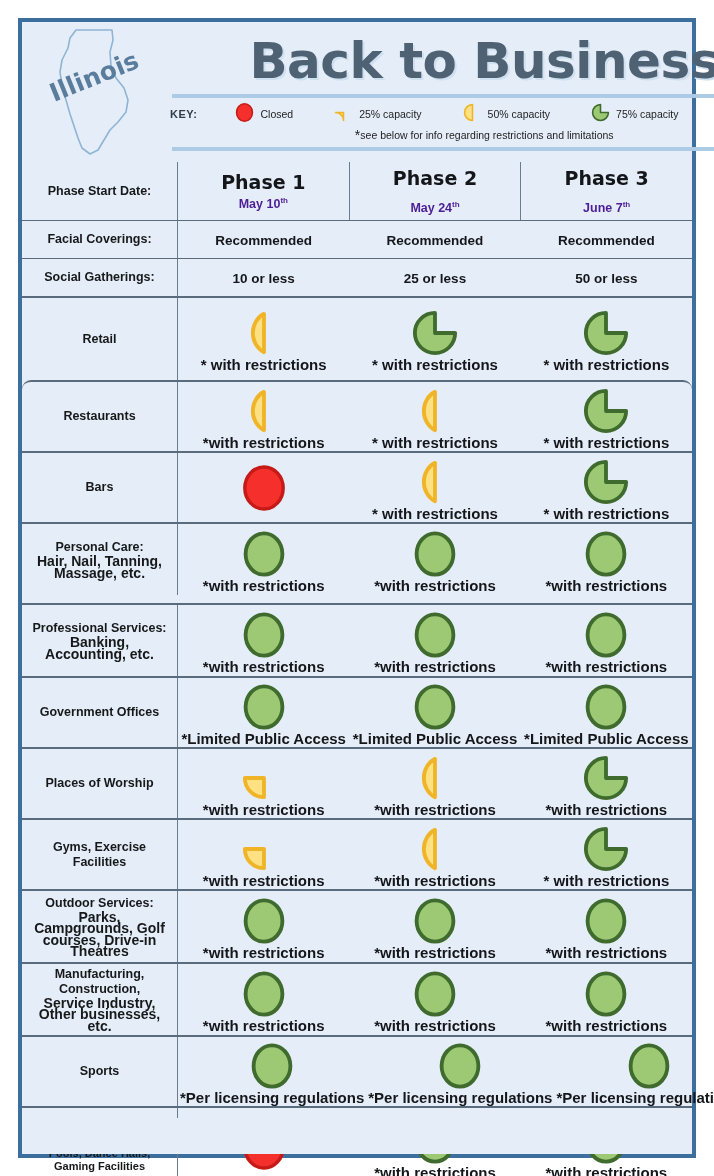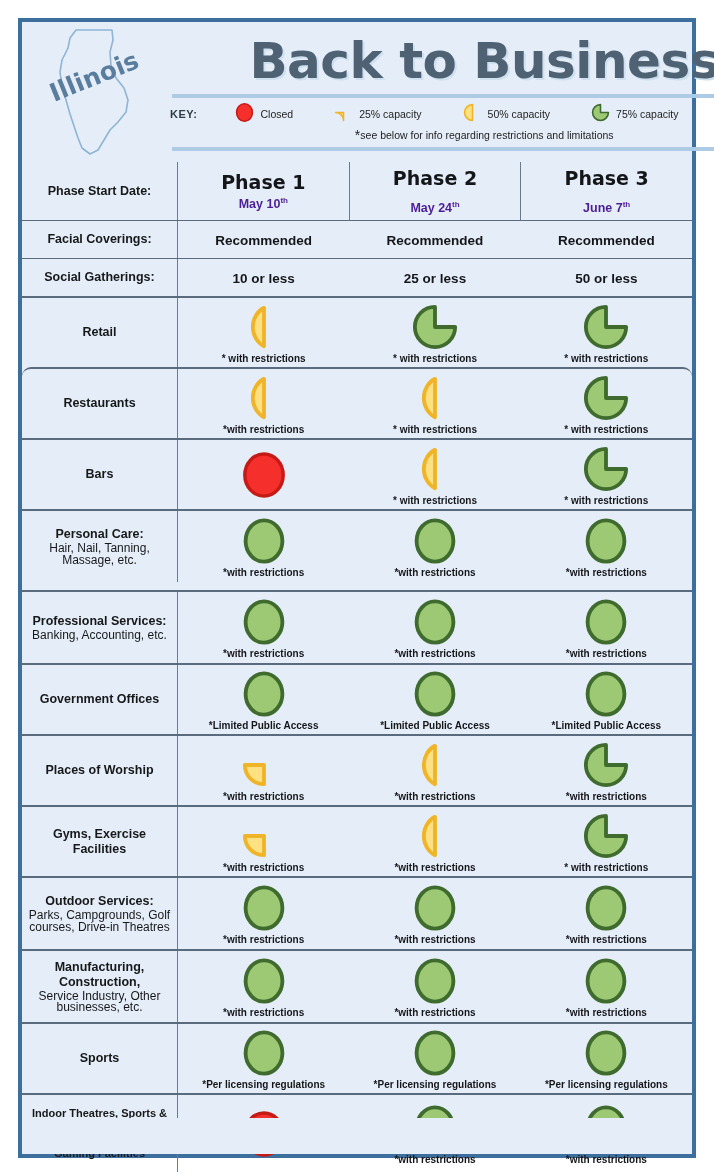--- a/index.html
+++ b/index.html
@@ -117,22 +117,22 @@
     text-align: center;
     padding: 4px 6px;
   }
   .rowlabel .main {
     font-size: 12.5px;
     font-weight: bold;
     color: #17181a;
     line-height: 15px;
   }
   .rowlabel .sub {
-    font-size: 12px;
-    font-weight: normal;
+    font-size: 14px;
+    font-weight: bold;
     color: #17181a;
     line-height: 11.5px;
     margin-top: 1px;
   }
   .rowlabel.small .main { font-size: 11px; line-height: 13.5px; }
 
   .cell {
     flex: 1 1 0;
     display: flex;
     flex-direction: column;
@@ -158,21 +158,21 @@
   }
   .phase-date sup { font-size: 8px; }
 
   .plain-val {
     font-size: 13.5px;
     font-weight: bold;
     color: #15161a;
   }
 
   .note {
-    font-size: 10px;
+    font-size: 15px;
     font-weight: bold;
     color: #15161a;
     line-height: 12px;
     margin-top: 1px;
     white-space: nowrap;
   }
 
   .icon-wrap {
     height: 50px;
     display: flex;
@@ -303,21 +303,21 @@
         <div class="cell ">
                  <div class="plain-val">10 or less</div>
                </div>
         <div class="cell ">
                  <div class="plain-val">25 or less</div>
                </div>
         <div class="cell ">
                  <div class="plain-val">50 or less</div>
                </div>
       </div>
-      <div class="trow thick" style="height: 71px;">
+      <div class="trow thick" style="height: 84px;">
         <div class="rowlabel ">
                 <div class="main">Retail</div>
               </div>
         <div class="cell">
                  <div class="icon-wrap">
             <svg width="46" height="46" viewBox="0 0 24 24">
               <path d="M12 2 A10 11 0 0 0 12 22 Z" fill="#fde183" stroke="#f0b429" stroke-width="2" stroke-linejoin="round"></path>
             </svg>
           </div>
                  <div class="note">* with restrictions</div>

